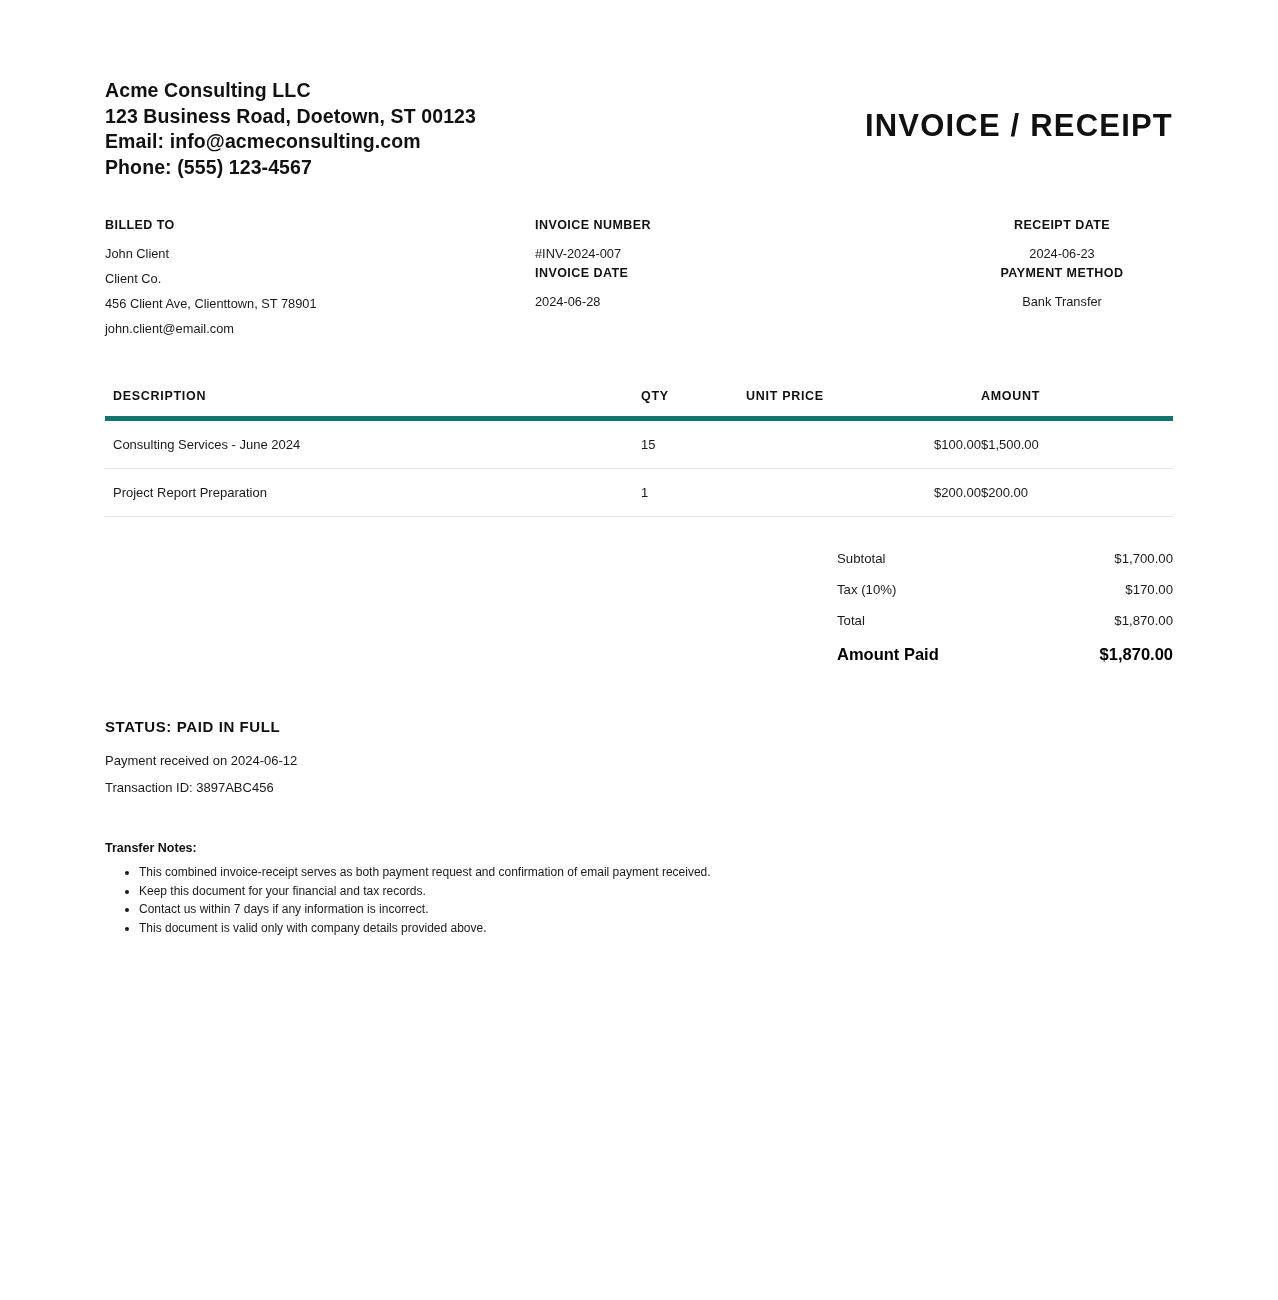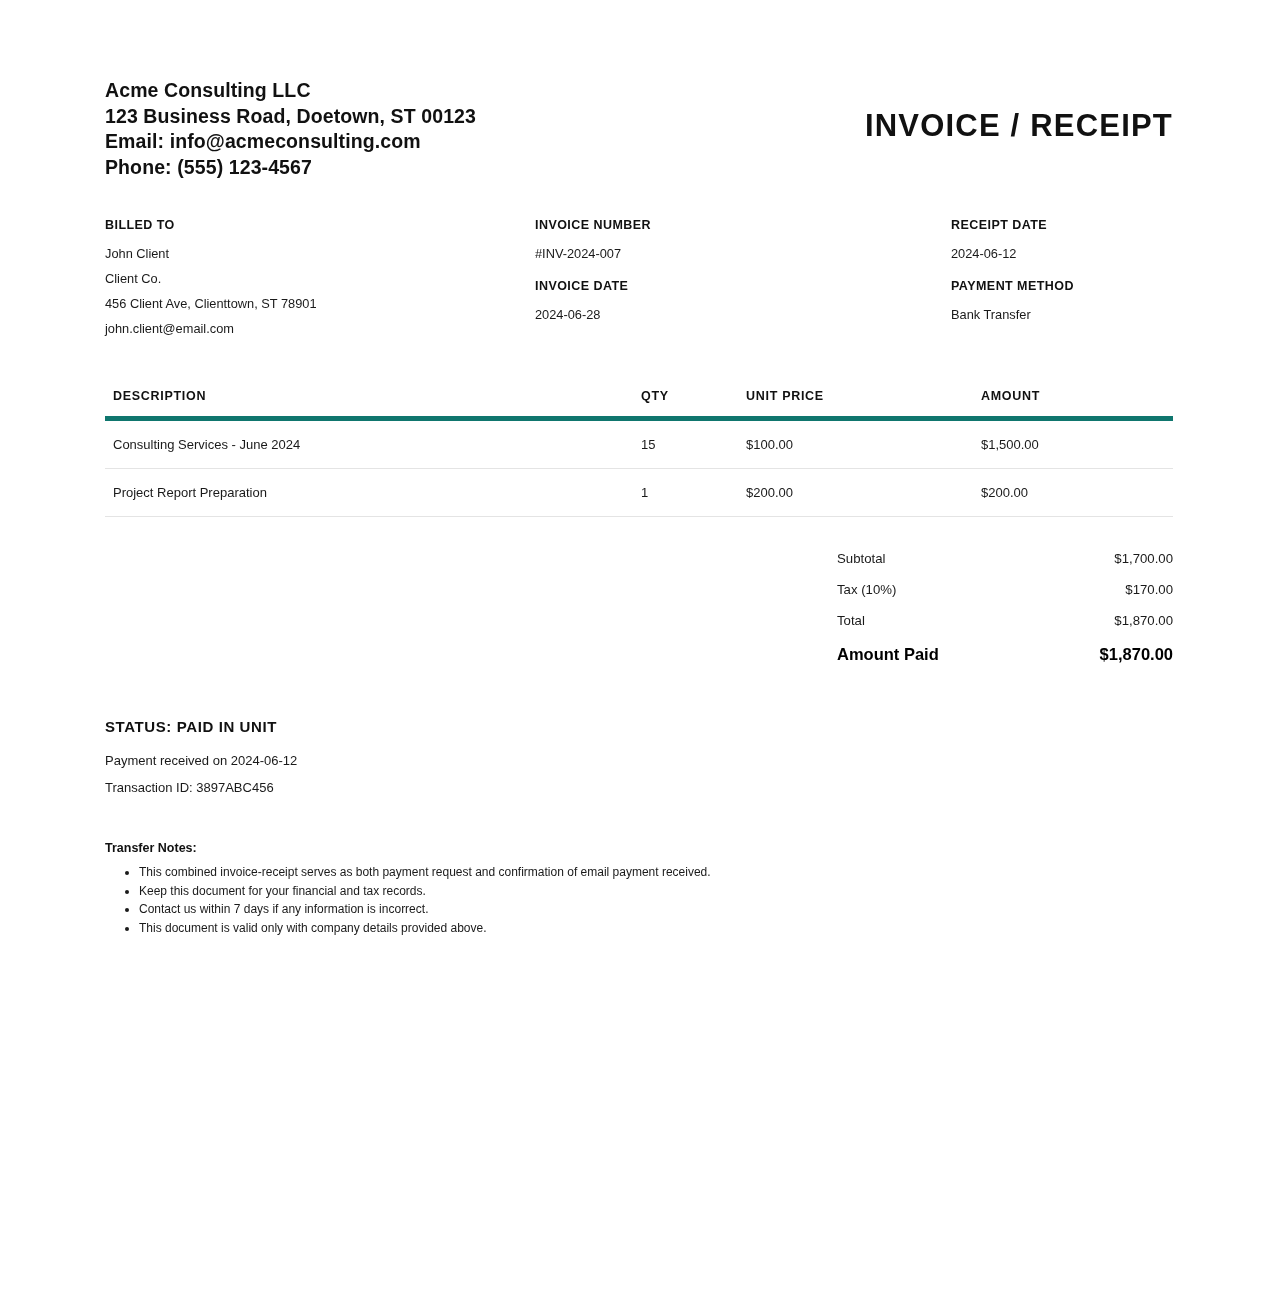--- a/index.html
+++ b/index.html
@@ -45,33 +45,33 @@
     white-space: nowrap;
   }
 
   
   .meta {
     margin-top: 38px;
     display: flex;
   }
   .meta-col-1 { width: 430px; }
   .meta-col-2 { width: 416px; }
-  .meta-col-3 { flex: 1; }
+  .meta-col-3 { flex: 1; text-align: center; }
   .meta-label {
     font-size: 12.5px;
     font-weight: bold;
     letter-spacing: 0.45px;
     margin-bottom: 9px;
   }
   .meta-line {
     font-size: 12.8px;
     line-height: 25px;
     color: #1a1a1a;
   }
-  .meta-label.spaced { margin-top: 13px; }
+  .meta-label.spaced { }
 
   
   .items {
     margin-top: 48px;
     width: 100%;
     border-collapse: collapse;
   }
   .items th {
     text-align: left;
     font-size: 12.5px;
@@ -82,21 +82,21 @@
     color: #111;
   }
   .items td {
     font-size: 13px;
     padding: 16px 0 16px 0;
     border-bottom: 1px solid #e4e4e4;
     color: #1a1a1a;
   }
   .col-desc  { width: 528px; padding-left: 8px !important; }
   .col-qty   { width: 105px; }
-  .col-price { width: 235px; }
+  .col-price { width: 235px; text-align: right; }
   .col-amt   { width: auto; }
   .items th.col-desc { padding-left: 8px !important; }
 
   
   .totals-wrap {
     display: flex;
     justify-content: flex-end;
     margin-top: 26px;
   }
   .totals {
@@ -179,21 +179,21 @@
 
     <div class="meta-col-2">
       <div class="meta-label">INVOICE NUMBER</div>
       <div class="meta-line">#INV-2024-007</div>
       <div class="meta-label spaced">INVOICE DATE</div>
       <div class="meta-line">2024-06-28</div>
     </div>
 
     <div class="meta-col-3">
       <div class="meta-label">RECEIPT DATE</div>
-      <div class="meta-line">2024-06-12</div>
+      <div class="meta-line">2024-06-23</div>
       <div class="meta-label spaced">PAYMENT METHOD</div>
       <div class="meta-line">Bank Transfer</div>
     </div>
 
   </div>
 
   <table class="items">
     <thead>
       <tr>
         <th class="col-desc">DESCRIPTION</th>
@@ -233,21 +233,21 @@
         <span>$1,870.00</span>
       </div>
       <div class="totals-row grand">
         <span>Amount Paid</span>
         <span>$1,870.00</span>
       </div>
     </div>
   </div>
 
   <div class="status">
-    <div class="status-title">STATUS: PAID IN UNIT</div>
+    <div class="status-title">STATUS: PAID IN FULL</div>
     <div class="status-line">Payment received on 2024-06-12</div>
     <div class="status-line">Transaction ID: 3897ABC456</div>
   </div>
 
   <div class="notes">
     <div class="notes-title">Transfer Notes:</div>
     <ul>
       <li>This combined invoice-receipt serves as both payment request and confirmation of email payment received.</li>
       <li>Keep this document for your financial and tax records.</li>
       <li>Contact us within 7 days if any information is incorrect.</li>

